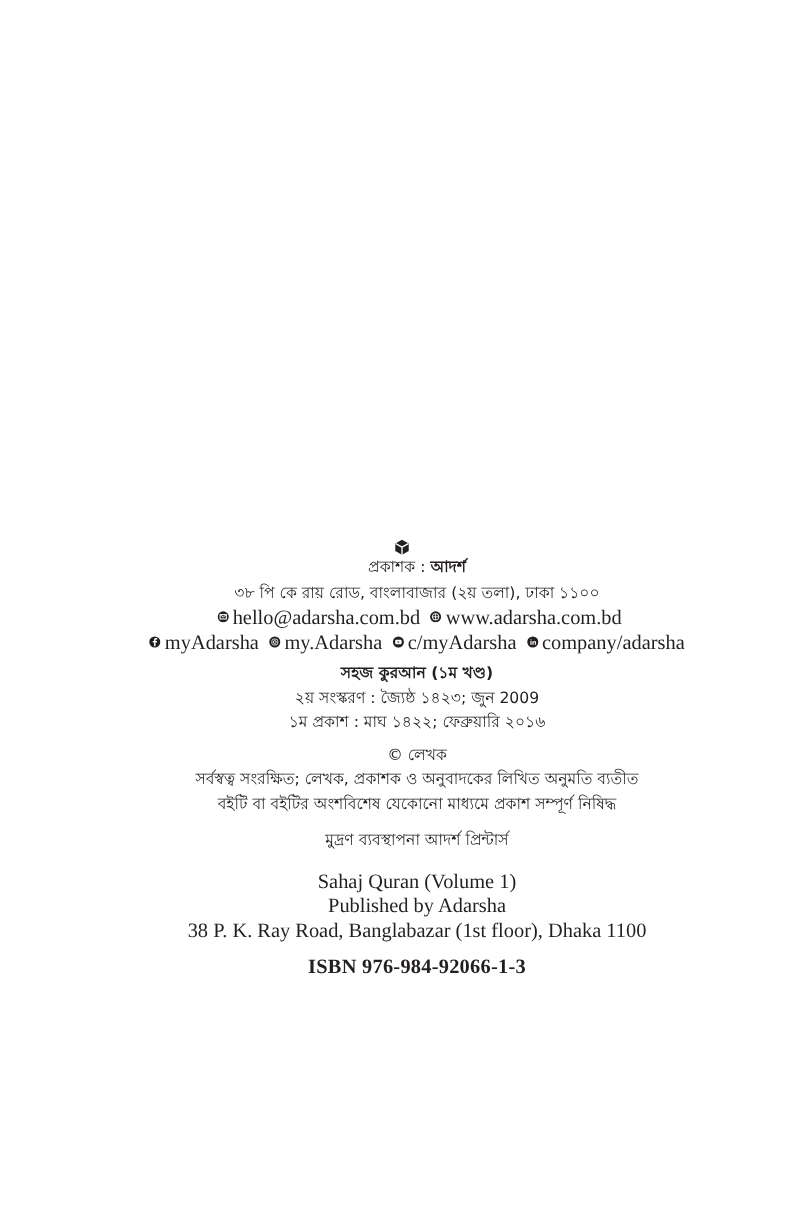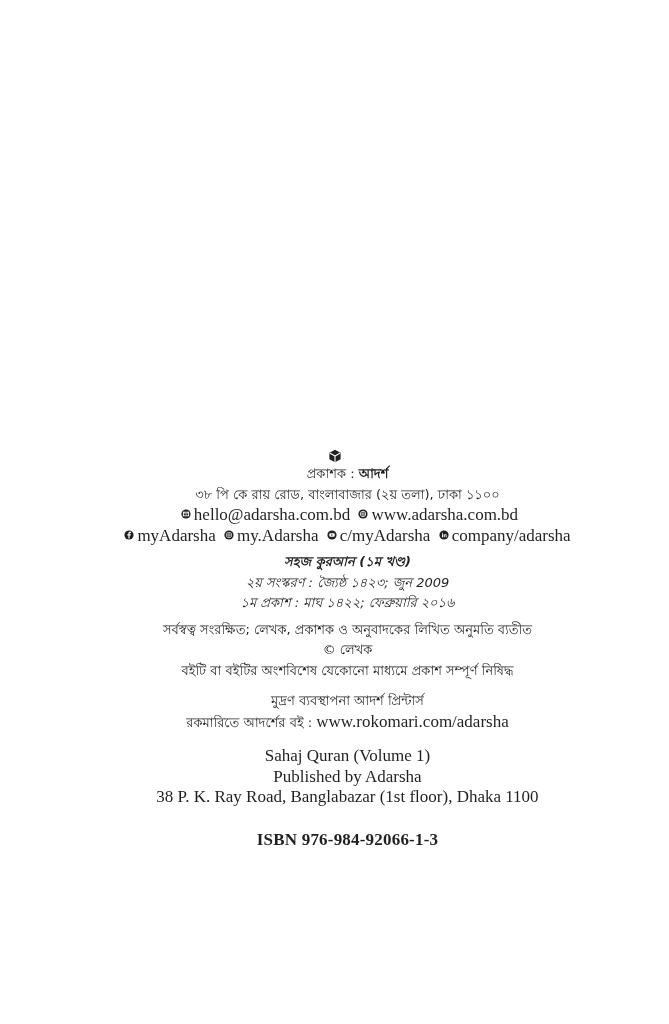--- a/index.html
+++ b/index.html
@@ -47,26 +47,25 @@
     .icon {
       display: inline-block;
       width: 10px;
       height: 10px;
       vertical-align: 1px;
       margin: 0 3px 0 4px;
     }
     .gap-s { height: 6px; }
     .gap-m { height: 10px; }
     .gap-l { height: 13px; }
-    .title-line { margin-top: 6px; font-style: italic; }
+    .title-line { margin-top: 6px; }
     .isbn {
       font-size: 17px;
       font-weight: bold;
       letter-spacing: 0.2px;
-      margin-top: 12px;
     }
   </style>
 </head>
 <body>
 
 <div class="imprint">
 
   <div>
     <svg class="logo" viewBox="0 0 20 20">
       <polygon points="10,1 18,5.5 18,14.5 10,19 2,14.5 2,5.5" fill="#231f20"></polygon>
@@ -115,30 +114,29 @@
 
   <div class="title-line">
     <span class="line bn bold">সহজ কুরআন (১ম খণ্ড)</span>
     <span class="line bn">২য় সংস্করণ : জ্যৈষ্ঠ ১৪২৩; জুন 2009</span>
     <span class="line bn">১ম প্রকাশ : মাঘ ১৪২২; ফেব্রুয়ারি ২০১৬</span>
   </div>
 
   <div class="gap-s"></div>
 
   <div>
+    <span class="line bn">© লেখক</span>
     <span class="line bn">সর্বস্বত্ব সংরক্ষিত; লেখক, প্রকাশক ও অনুবাদকের লিখিত অনুমতি ব্যতীত</span>
-    <span class="line bn">© লেখক</span>
     <span class="line bn">বইটি বা বইটির অংশবিশেষ যেকোনো মাধ্যমে প্রকাশ সম্পূর্ণ নিষিদ্ধ</span>
   </div>
 
   <div class="gap-m"></div>
 
   <div>
     <span class="line bn">মুদ্রণ ব্যবস্থাপনা  আদর্শ প্রিন্টার্স</span>
-    <span class="line"><span class="bn">রকমারিতে আদর্শের বই : </span><span class="en">www.rokomari.com/adarsha</span></span>
   </div>
 
   <div class="gap-l"></div>
 
   <div>
     <span class="line en">Sahaj Quran (Volume 1)</span>
     <span class="line en">Published by Adarsha</span>
     <span class="line en">38 P. K. Ray Road, Banglabazar (1st floor), Dhaka 1100</span>
     <div class="gap-m"></div>
     <span class="line en isbn">ISBN  976-984-92066-1-3</span>

